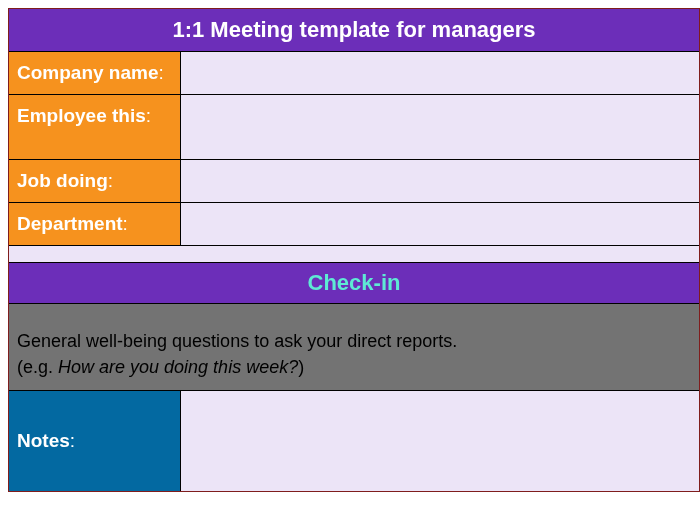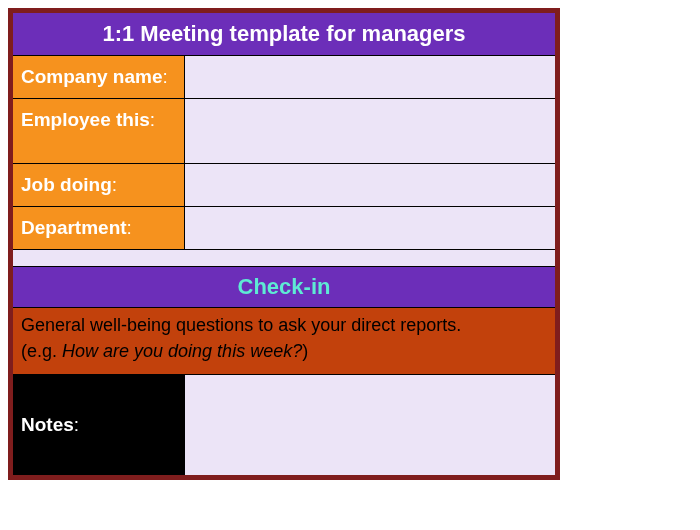--- a/index.html
+++ b/index.html
@@ -6,22 +6,22 @@
       box-sizing: border-box;
       margin: 0;
       padding: 0;
     }
     body {
       font-family: Arial, Helvetica, sans-serif;
       background: #fff;
       padding: 8px;
     }
     .template-container {
-      width: 552px;
-      border: 5px solid #7f1d1d;
+      width: 692px;
+      border: 1px solid #7f1d1d;
     }
     .header-purple {
       background: #6c2eb9;
       color: #fff;
       font-weight: bold;
       font-size: 22px;
       text-align: center;
       padding: 8px 0;
       border-bottom: 1px solid #000;
     }
@@ -57,35 +57,35 @@
     .section-header {
       background: #6c2eb9;
       color: #5eead4;
       font-weight: bold;
       font-size: 22px;
       text-align: center;
       padding: 7px 0;
       border-bottom: 1px solid #000;
     }
     .desc-cell {
-      background: #c2410c;
+      background: #737373;
       font-size: 18px;
-      padding: 4px 8px 10px 8px;
+      padding: 24px 8px 10px 8px;
       border-bottom: 1px solid #000;
       line-height: 1.45;
     }
     .desc-cell .example {
       font-style: italic;
       text-align: center;
     }
     .notes-row {
       display: flex;
     }
     .notes-label {
-      background: #000000;
+      background: #0369a1;
       color: #fff;
       font-weight: bold;
       font-size: 19px;
       padding: 8px;
       width: 172px;
       border-right: 1px solid #000;
       min-height: 100px;
       display: flex;
       align-items: center;
     }

